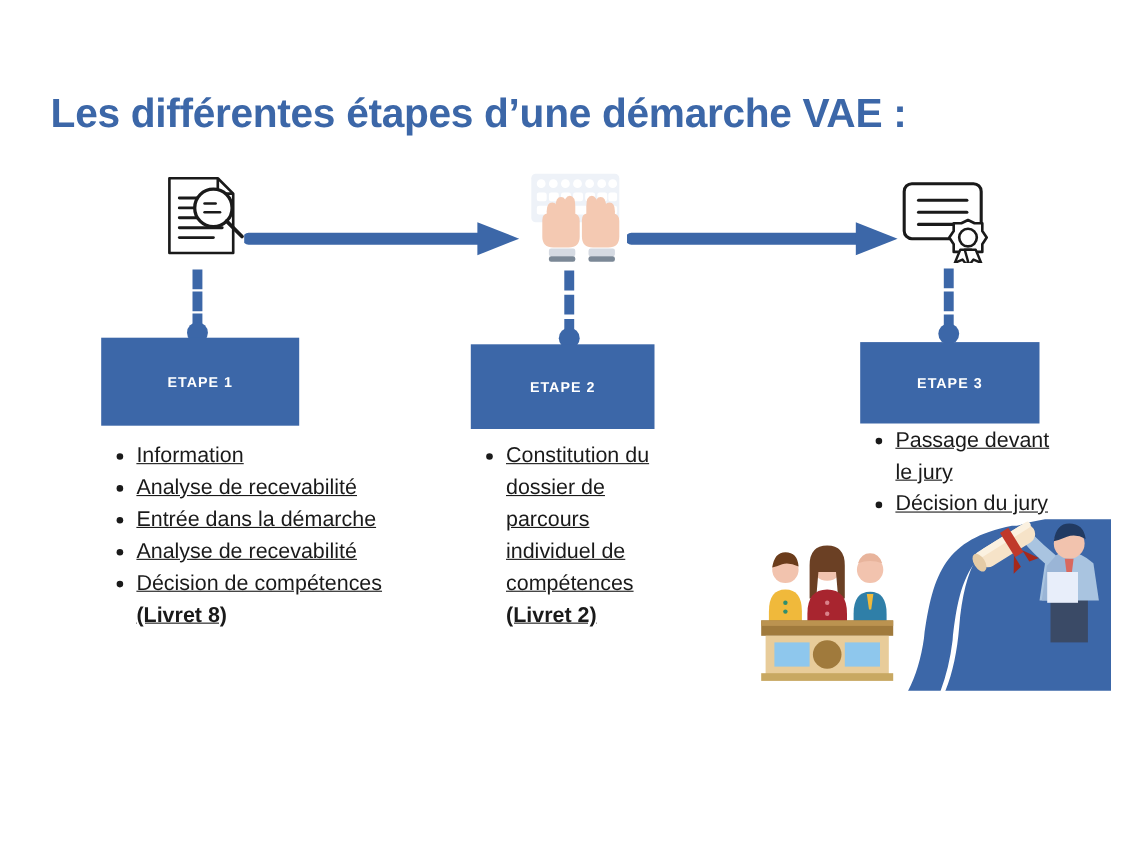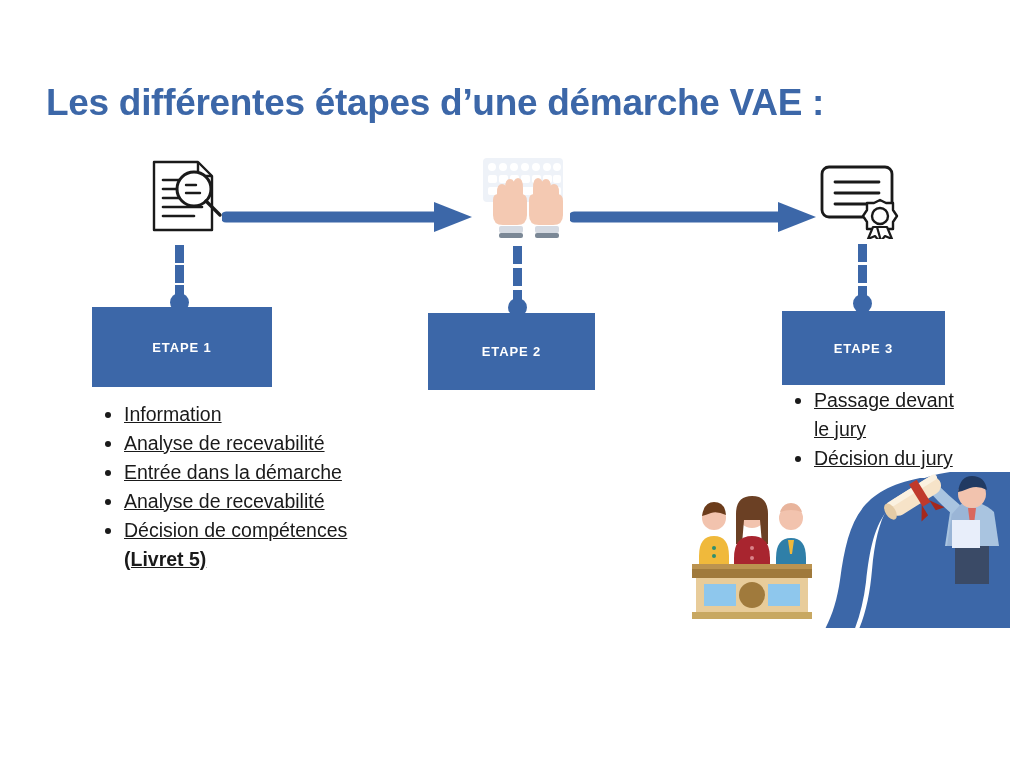--- a/index.html
+++ b/index.html
@@ -359,27 +359,32 @@
     <li>
       <span>Analyse de recevabilité</span>
     </li>
     <li>
       <span>Entrée dans la démarche</span>
     </li>
     <li>
       <span>Analyse de recevabilité</span>
     </li>
     <li>
-      <span>Décision de compétences </span><span class="bold">(Livret 5)</span>
+      <span>Décision de compétences </span><span class="bold">(Livret 8)</span>
     </li>
   </ul>
 
   <div class="step-box" style="left:428px; top:313px; width:167px; height:77px;">
     <span class="step-label">ETAPE 2</span>
   </div>
+  <ul class="bullets" style="left:434px; top:400px; width:160px;">
+    <li>
+      <span>Constitution du dossier de parcours individuel de compétences </span><span class="bold">(Livret 2)</span>
+    </li>
+  </ul>
 
   <div class="step-box" style="left:782px; top:311px; width:163px; height:74px;">
     <span class="step-label">ETAPE 3</span>
   </div>
   <ul class="bullets" style="left:788px; top:386px; width:155px;">
     <li>
       <span>Passage devant le jury</span>
     </li>
     <li>
       <span>Décision du jury</span>

